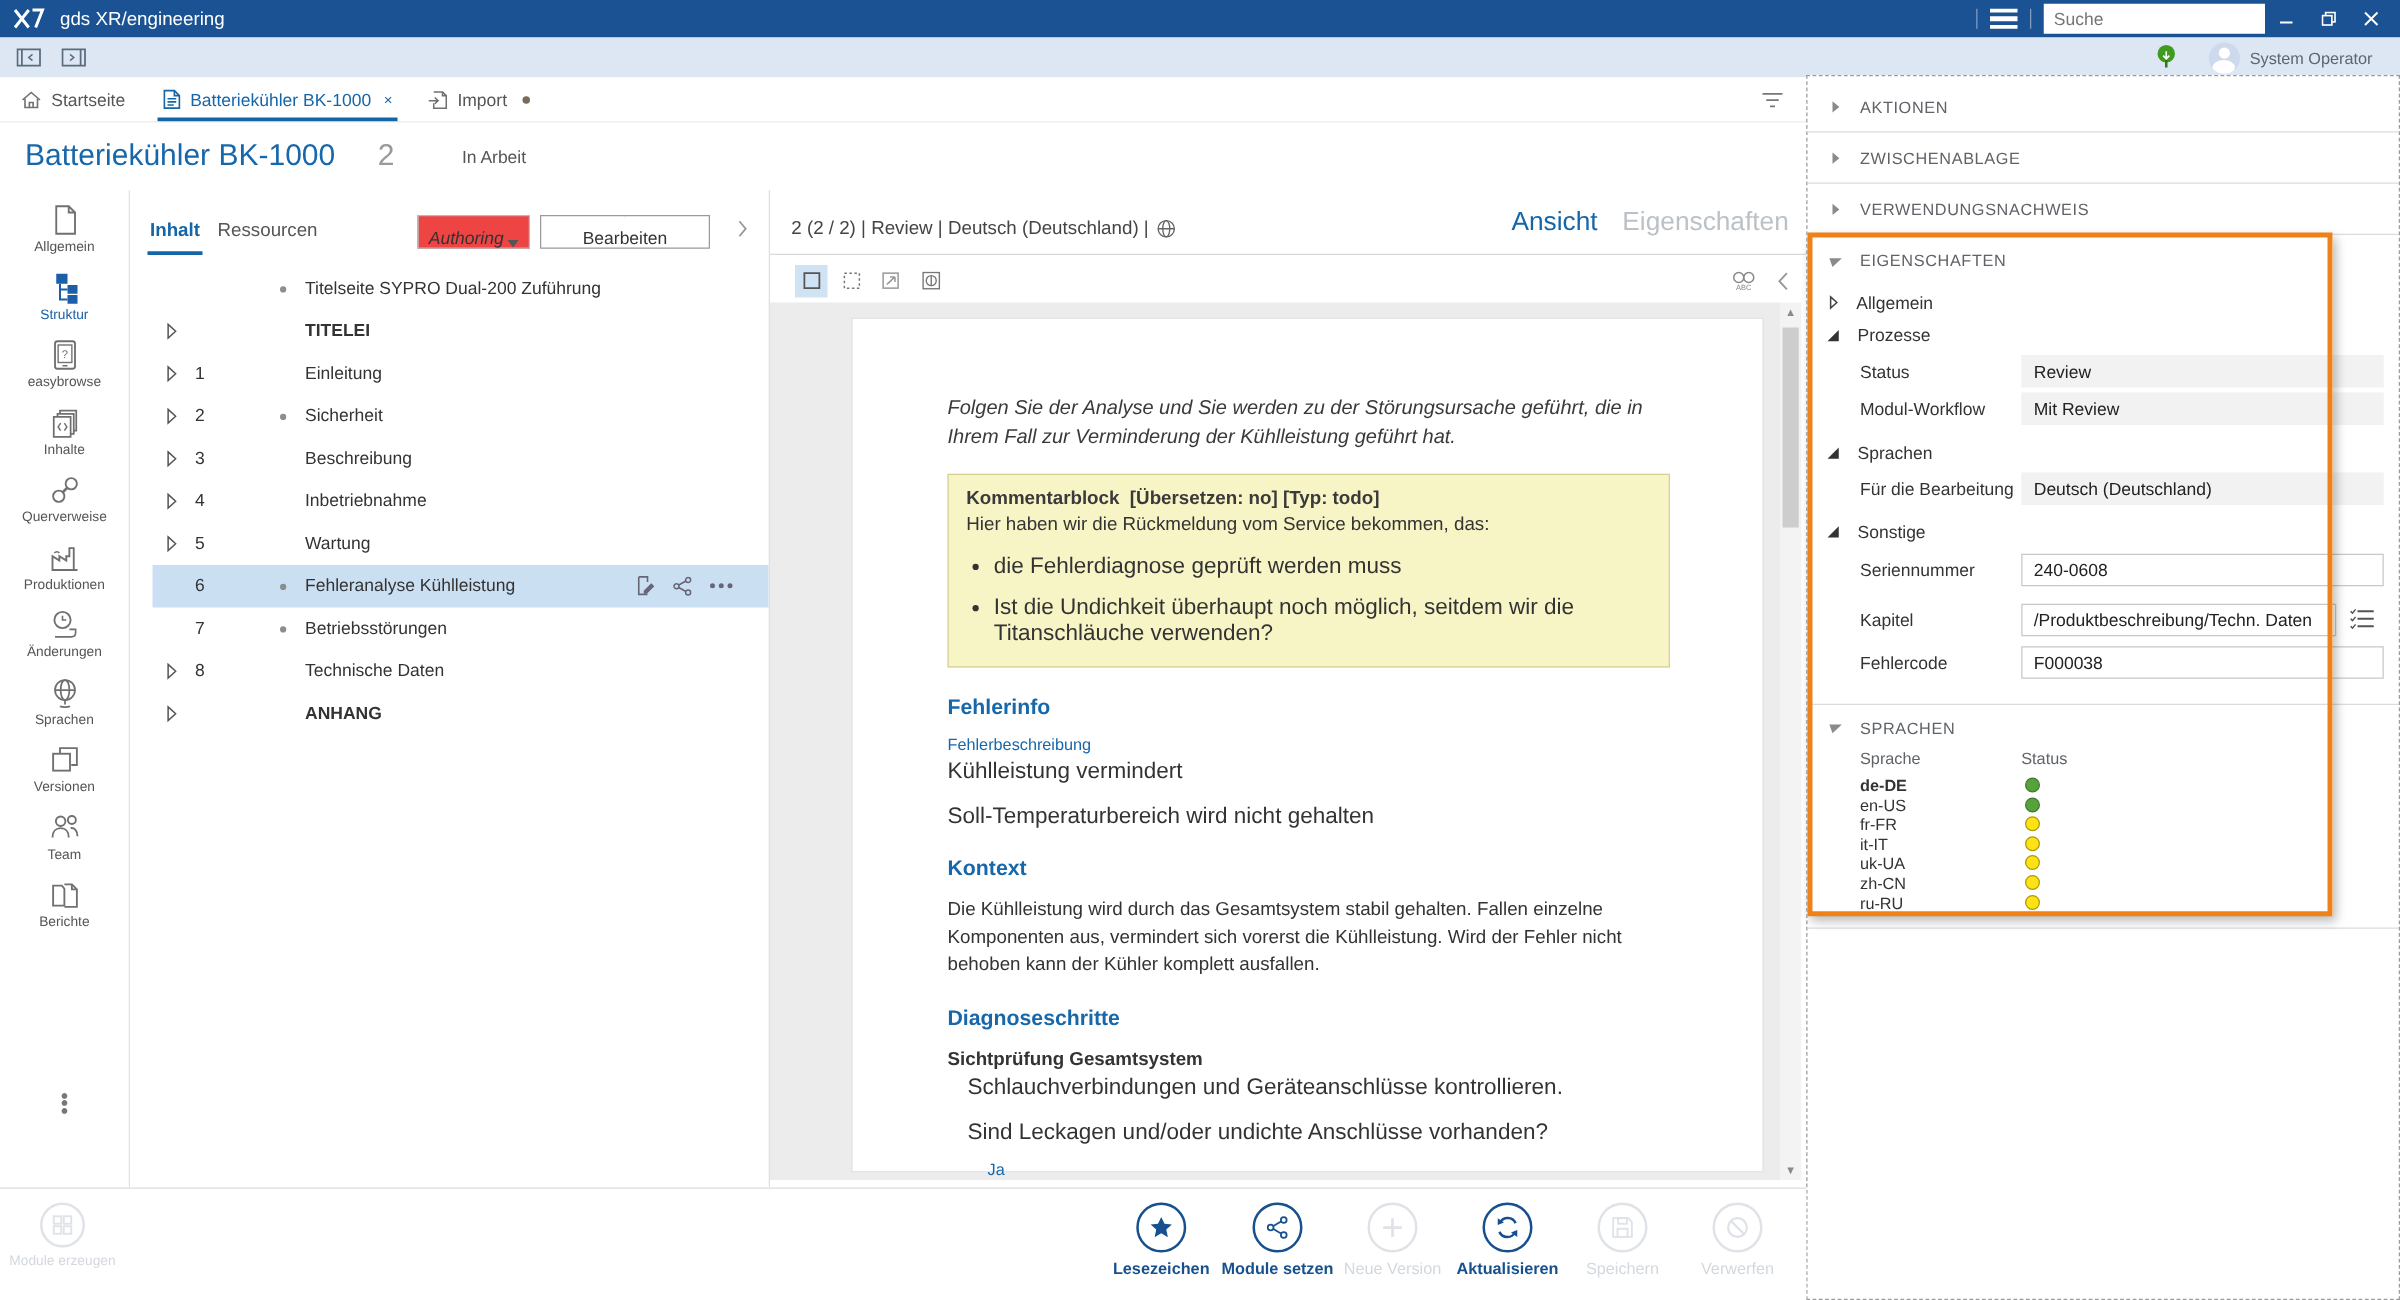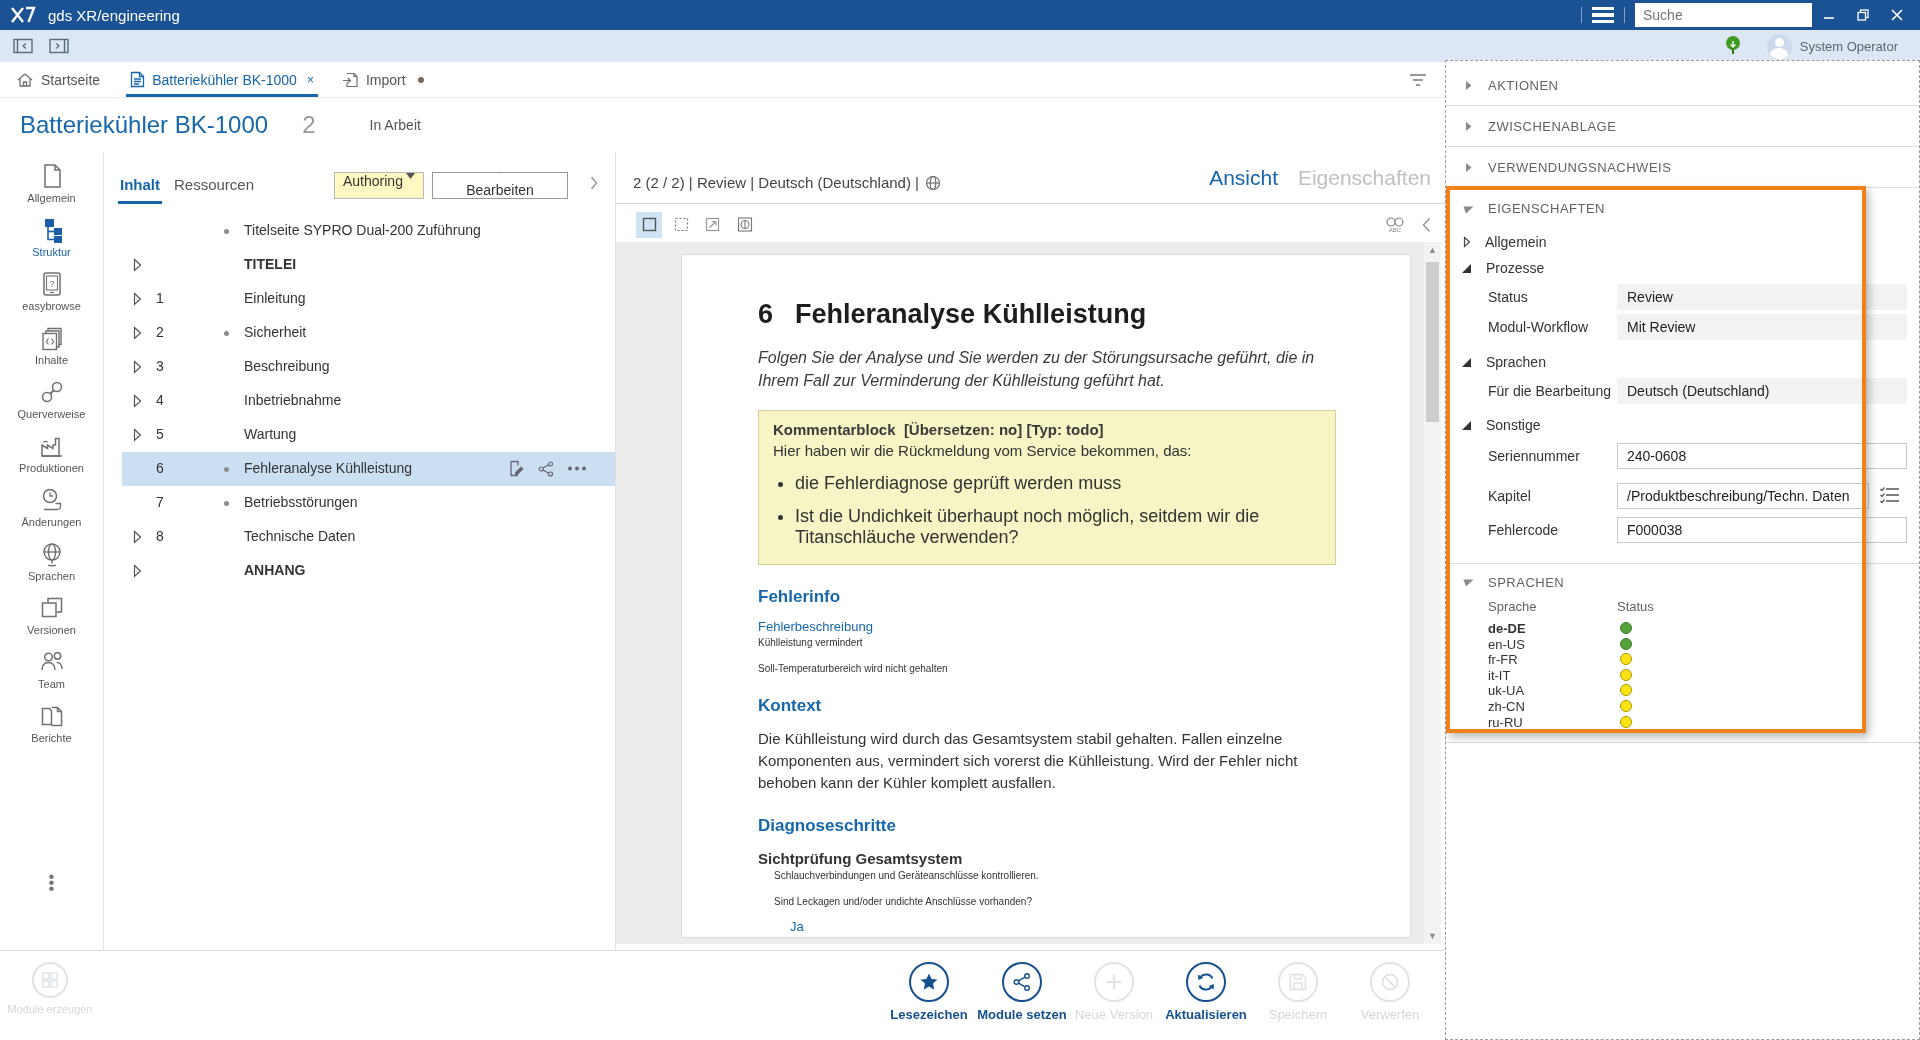--- a/index.html
+++ b/index.html
@@ -50,21 +50,21 @@
   .rail-item.active { color:#1a5fa8; }
   .rail-item.active .lbl { color:#1a5fa8; }
   .rail-more { margin-top:118px; color:#777; font-size:17px; letter-spacing:0; line-height:6px; cursor:pointer; text-align:center; }
 
   
   #treepanel { left:104px; top:152px; width:511px; height:798px; background:#fff; }
   #treehead { position:absolute; left:0; top:18px; width:100%; height:36px; }
   .ttab { position:absolute; font-size:15px; cursor:pointer; }
   #ttab-inhalt { left:14px; top:6px; color:#1565a9; font-weight:bold; border-bottom:3px solid #1565a9; padding:0 2px 8px 2px; }
   #ttab-ressourcen { left:68px; top:6px; color:#555; padding:0 2px 8px 2px; }
-  #mode-select { position:absolute; left:230px; top:2px; width:90px; height:27px; border:1px solid #b9b9b9; display:flex; align-items:flex-start; justify-content:space-between; padding:0 8px; font-size:14px; color:#333; cursor:pointer; background:#fef9c3; }
+  #mode-select { position:absolute; left:230px; top:2px; width:90px; height:27px; border:1px solid #b9b9b9; display:flex; align-items:flex-end; justify-content:space-between; padding:0 8px; font-size:14px; color:#333; cursor:pointer; background:#ef4444;font-style:italic; }
   #edit-btn { position:absolute; left:328px; top:2px; width:136px; height:27px; border:1px solid #9a9a9a; display:flex; align-items:center; gap:8px; padding:0 10px; font-size:14px; color:#333; background:#fff; cursor:pointer;flex-direction:column; }
   #tree-chevron { position:absolute; left:486px; top:6px; color:#999; }
   #tree { position:absolute; left:0; top:62px; width:100%; }
   .trow { position:relative; height:34px; margin-left:18px; cursor:pointer; }
   .trow.selected { background:#cbdff2; }
   .texp { position:absolute; left:11px; top:10px; }
   .tnum { position:absolute; left:34px; top:8px; font-size:14px; color:#333; }
   .tdot { position:absolute; left:102px; top:15px; width:5px; height:5px; border-radius:50%; background:#8d8d8d; }
   .tlbl { position:absolute; left:122px; top:8px; font-size:14px; color:#333; white-space:nowrap; }
   .trow.bold .tlbl { font-weight:bold; }
@@ -92,21 +92,21 @@
   #doc-h1 { font-size:27px; font-weight:bold; color:#1d1d1d; }
   #doc-h1 .hnum { margin-right:22px; }
   #doc-intro { margin-top:16px; font-size:16px; font-style:italic; color:#3a3a3a; line-height:23px; }
   #comment-block { margin-top:18px; background:#f7f4c5; border:1px solid #d6d091; padding:10px 14px 16px 14px; }
   #comment-title { font-size:15px; font-weight:bold; color:#3a3a3a; }
   #comment-body { font-size:15px; margin-top:4px; }
   #comment-block ul { margin:14px 0 0 22px; }
   #comment-block li { font-size:18px; margin-top:12px; }
   .doc-h2 { font-size:17px; font-weight:bold; color:#1767ab; margin-top:22px; }
   .doc-link { font-size:13px; color:#1767ab; margin-top:12px; cursor:pointer; }
-  .doc-line { font-size:10px; margin-top:3px; }
+  .doc-line { font-size:18px; margin-top:3px; }
   .doc-line.gap { margin-top:15px; }
   .doc-para { font-size:15px; line-height:22px; margin-top:12px; }
   .doc-step-title { font-size:15px; font-weight:bold; margin-top:14px; }
   .ind1 { margin-left:16px; }
   .ind2 { margin-left:32px; }
   .ans-label { font-size:13px; color:#1767ab; margin-top:12px; }
 
   
   #rightpanel { left:1445px; top:60px; width:475px; height:980px; background:#fff; border:1px dashed #9b9b9b; }
   .rp-sep { position:absolute; left:0; width:473px; height:1px; background:#dcdcdc; }
@@ -538,21 +538,20 @@
       <span>
           <svg width="9" height="16" viewBox="0 0 9 16" fill="none" stroke="#999" stroke-width="1.5">
             <path d="M7.5 1.5 L1.5 8 L7.5 14.5"></path>
           </svg>
         </span>
     </span>
   </div>
   <div id="docarea">
     <div id="docpage">
       <div id="doccontent">
-        <div id="doc-h1"><span class="hnum">6</span><span>Fehleranalyse Kühlleistung</span></div>
         <div id="doc-intro">Folgen Sie der Analyse und Sie werden zu der Störungsursache geführt, die in Ihrem Fall zur Verminderung der Kühlleistung geführt hat.</div>
         <div id="comment-block">
           <div id="comment-title"><span>Kommentarblock</span>&nbsp; <span>[Übersetzen: no] [Typ: todo]</span></div>
           <div id="comment-body">Hier haben wir die Rückmeldung vom Service bekommen, das:</div>
           <ul>
             <li>die Fehlerdiagnose geprüft werden muss</li>
             <li>Ist die Undichkeit überhaupt noch möglich, seitdem wir die Titanschläuche verwenden?</li>
           </ul>
         </div>
         <div class="doc-h2">Fehlerinfo</div>

